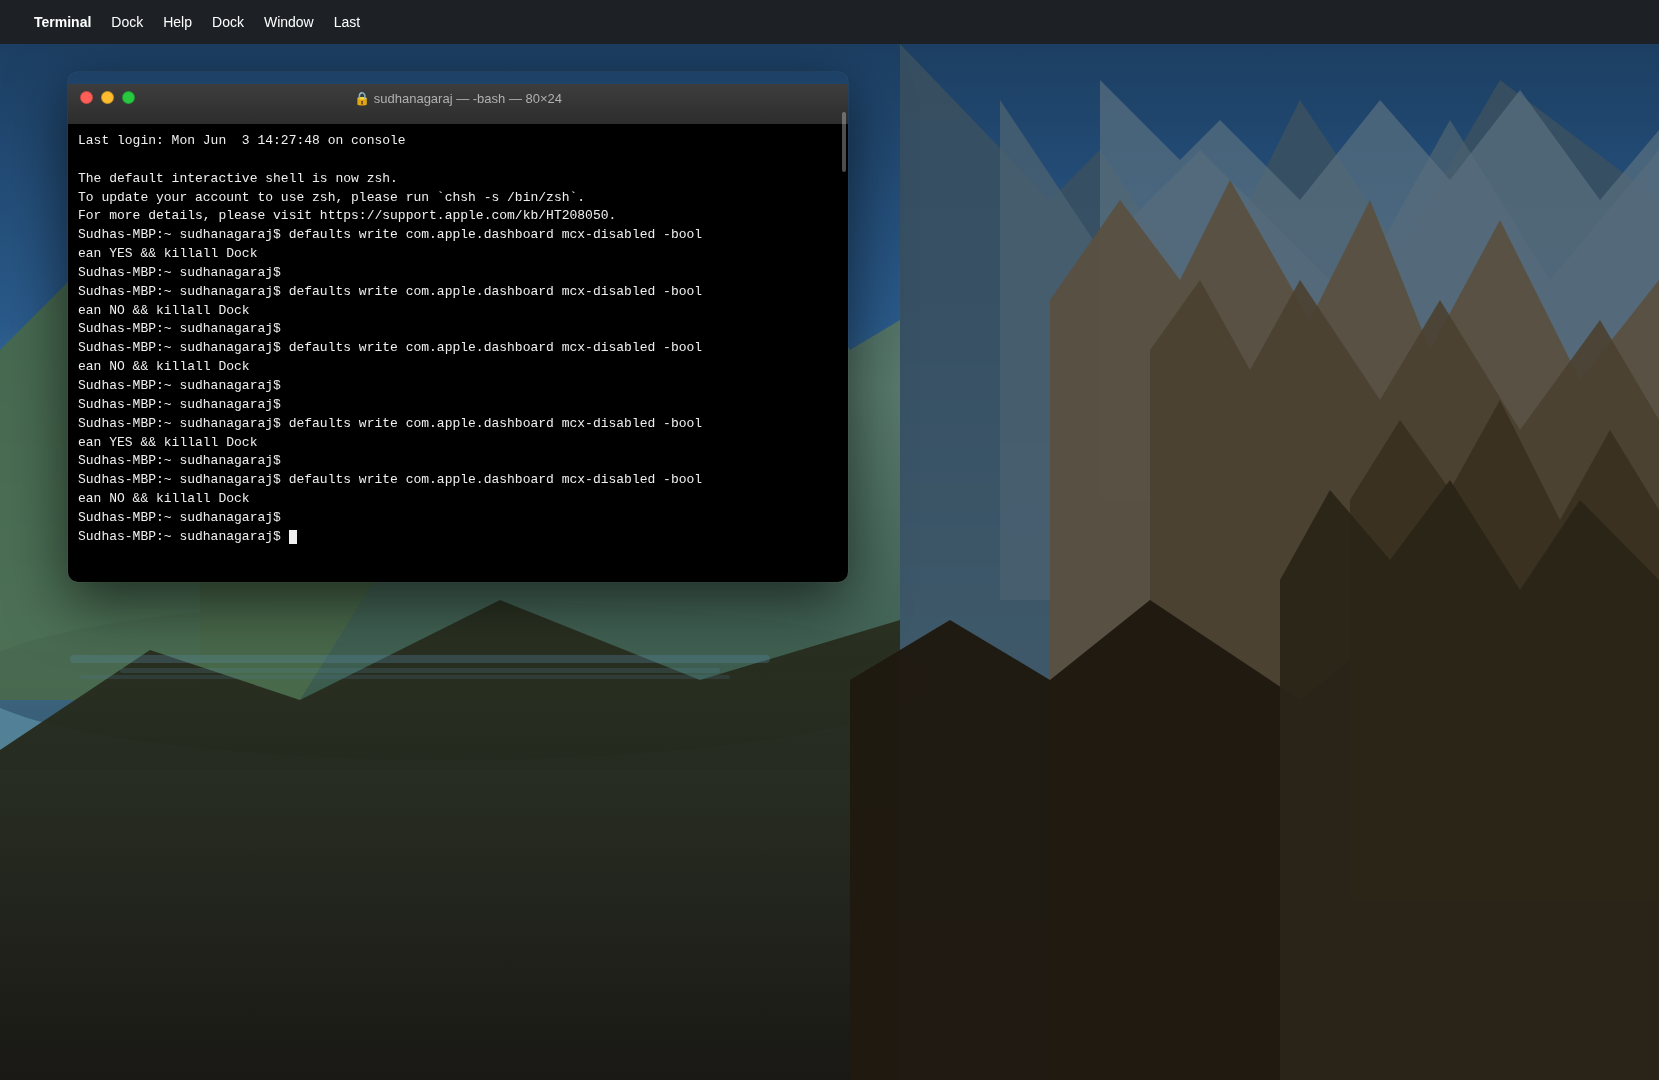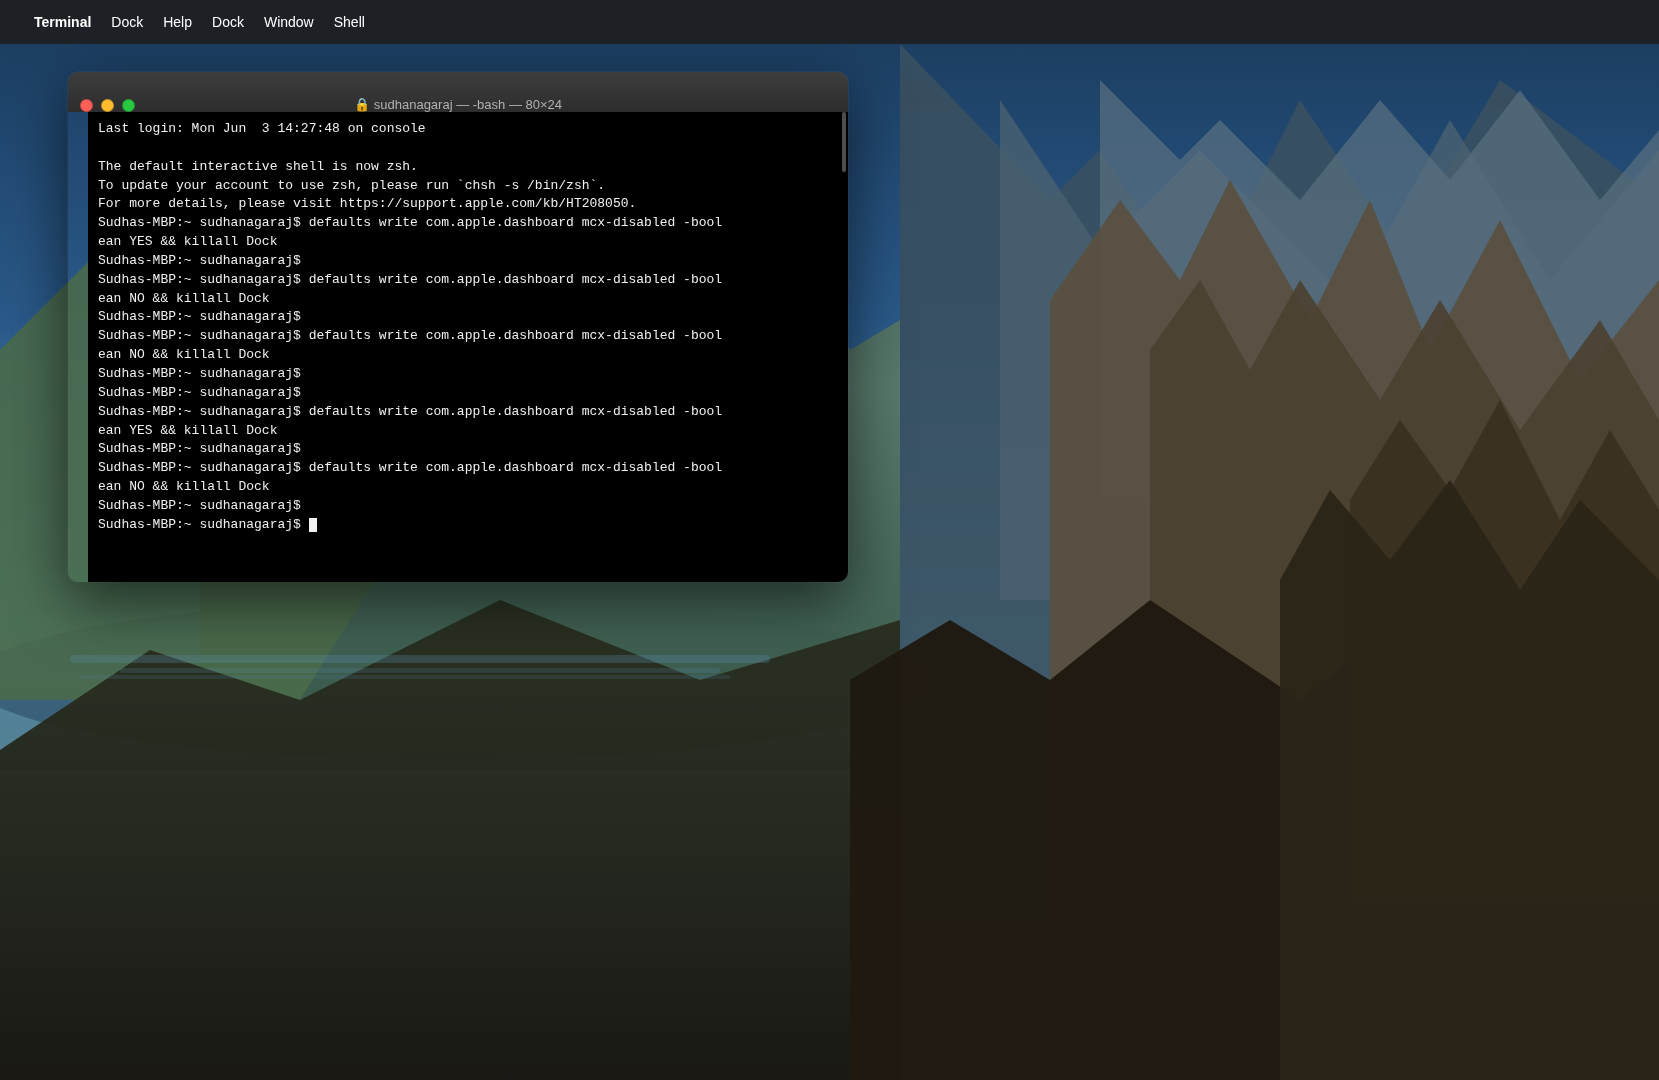--- a/index.html
+++ b/index.html
@@ -91,23 +91,24 @@
       border-radius: 10px;
       overflow: hidden;
       box-shadow: 0 20px 60px rgba(0,0,0,0.6), 0 0 0 0.5px rgba(255,255,255,0.1);
       z-index: 50;
     }
 
     .terminal-titlebar {
       height: 40px;
       background: linear-gradient(to bottom, #3d3d3d, #2d2d2d);
       display: flex;
-      align-items: flex-end;
-      padding: 0 12px;
+      align-items: flex-start;
+      padding: 7px 12px;
       position: relative;
+      margin-top: 12px;
     }
 
     .traffic-lights {
       display: flex;
       gap: 8px;
       align-items: center;
     }
 
     .traffic-light {
       width: 13px;
@@ -131,21 +132,20 @@
 
     .terminal-body {
       background: #000;
       height: calc(100% - 40px);
       padding: 8px 10px;
       overflow-y: auto;
       font-family: 'Courier New', 'Menlo', 'Monaco', monospace;
       font-size: 13px;
       line-height: 1.45;
       color: #f0f0f0;
-      margin-left: 20px;
     }
 
     .terminal-body pre {
       white-space: pre-wrap;
       word-break: break-all;
       font-family: inherit;
       font-size: inherit;
       color: inherit;
     }
 
@@ -241,21 +241,21 @@
   </svg>
 </div>
 
 <div class="menubar">
   <span class="menubar-apple"></span>
   <span class="menubar-item active">Terminal</span>
   <span class="menubar-item">Dock</span>
   <span class="menubar-item">Help</span>
   <span class="menubar-item">Dock</span>
   <span class="menubar-item">Window</span>
-  <span class="menubar-item">Shell</span>
+  <span class="menubar-item">Last</span>
 </div>
 
 <div class="terminal-window">
 
   <div class="terminal-titlebar">
     <div class="traffic-lights">
       <div class="traffic-light close"></div>
       <div class="traffic-light minimize"></div>
       <div class="traffic-light maximize"></div>
     </div>

